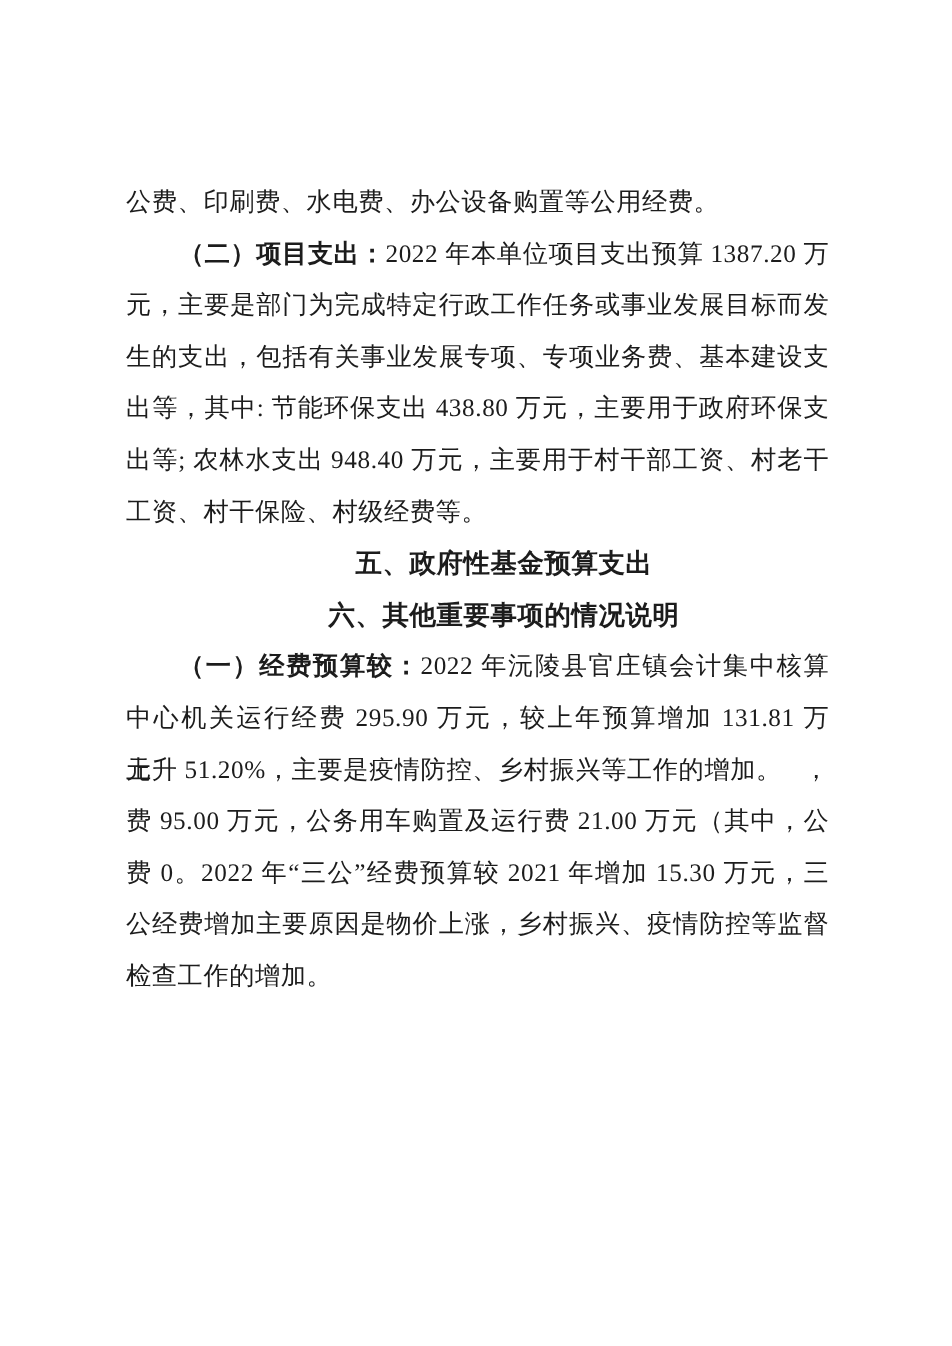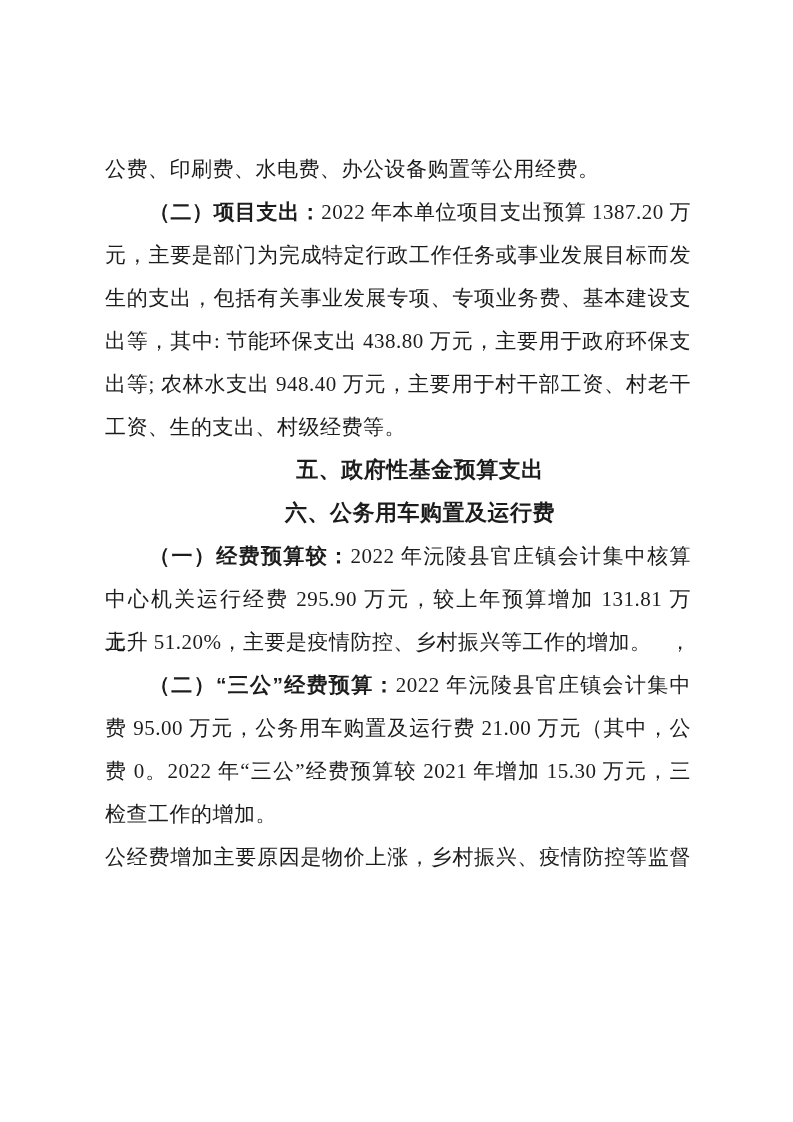--- a/index.html
+++ b/index.html
@@ -61,39 +61,38 @@
     <div class="line indent fill"><span class="b">（二）项目支出：</span><span>2022 年本单位项目支出预算 1387.20 万</span></div>
 
     <div class="line fill"><span class="b"></span><span>元，主要是部门为完成特定行政工作任务或事业发展目标而发</span></div>
 
     <div class="line fill"><span class="b"></span><span>生的支出，包括有关事业发展专项、专项业务费、基本建设支</span></div>
 
     <div class="line fill"><span class="b"></span><span>出等，其中: 节能环保支出 438.80 万元，主要用于政府环保支</span></div>
 
     <div class="line fill"><span class="b"></span><span>出等; 农林水支出 948.40 万元，主要用于村干部工资、村老干</span></div>
 
-    <div class="line"><span class="b"></span><span>工资、生的支出、村级经费等。</span></div>
+    <div class="line"><span class="b"></span><span>工资、村干保险、村级经费等。</span></div>
 
     <div class="line indent heading"><span class="b">五、政府性基金预算支出</span><span></span></div>
 
 
-    <div class="line indent heading"><span class="b">六、公务用车购置及运行费</span><span></span></div>
+    <div class="line indent heading"><span class="b">六、其他重要事项的情况说明</span><span></span></div>
 
     <div class="line indent fill"><span class="b">（一）经费预算较：</span><span>2022 年沅陵县官庄镇会计集中核算</span></div>
 
     <div class="line fill"><span class="b"></span><span>中心机关运行经费 295.90 万元，较上年预算增加 131.81 万元，</span></div>
 
     <div class="line"><span class="b"></span><span>上升 51.20%，主要是疫情防控、乡村振兴等工作的增加。</span></div>
 
-    <div class="line indent fill"><span class="b">（二）“三公”经费预算：</span><span>2022 年沅陵县官庄镇会计集中</span></div>
 
 
     <div class="line fill"><span class="b"></span><span>费 95.00 万元，公务用车购置及运行费 21.00 万元（其中，公</span></div>
 
 
     <div class="line fill"><span class="b"></span><span>费 0。2022 年“三公”经费预算较 2021 年增加 15.30 万元，三</span></div>
 
+    <div class="line fill"><span class="b"></span><span>公经费增加主要原因是物价上涨，乡村振兴、疫情防控等监督</span></div>
+
     <div class="line"><span class="b"></span><span>检查工作的增加。</span></div>
-
-    <div class="line fill"><span class="b"></span><span>公经费增加主要原因是物价上涨，乡村振兴、疫情防控等监督</span></div>
 
   </div>
 </div>
 
 </body></html>

